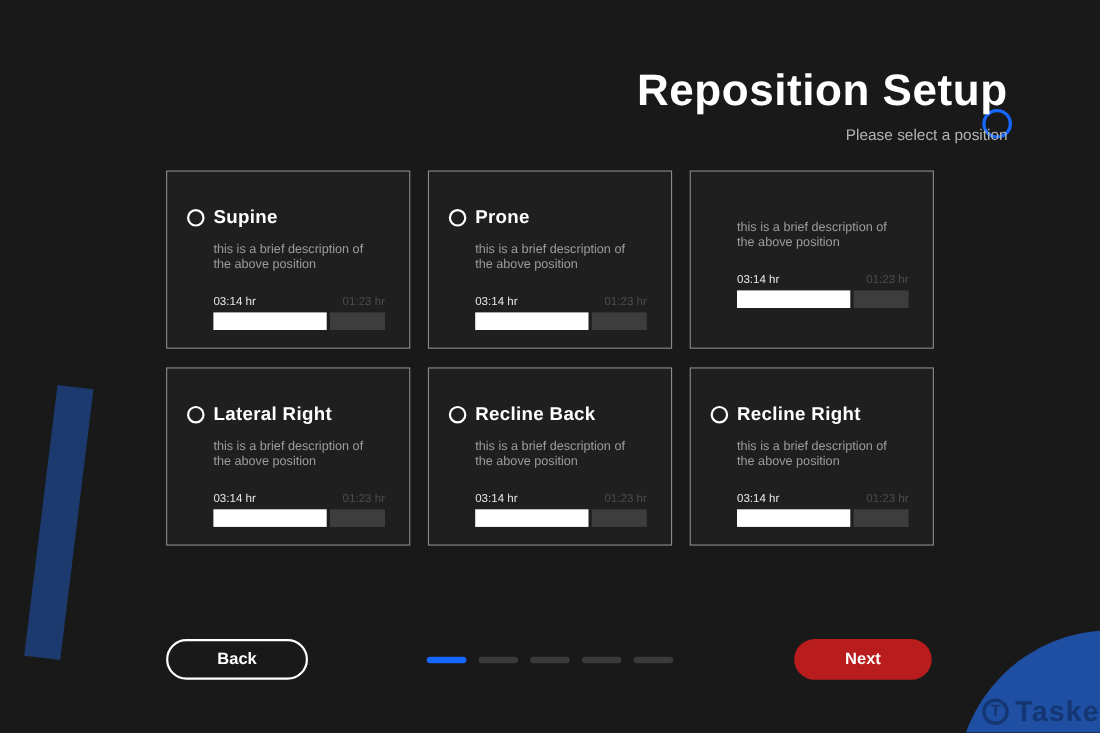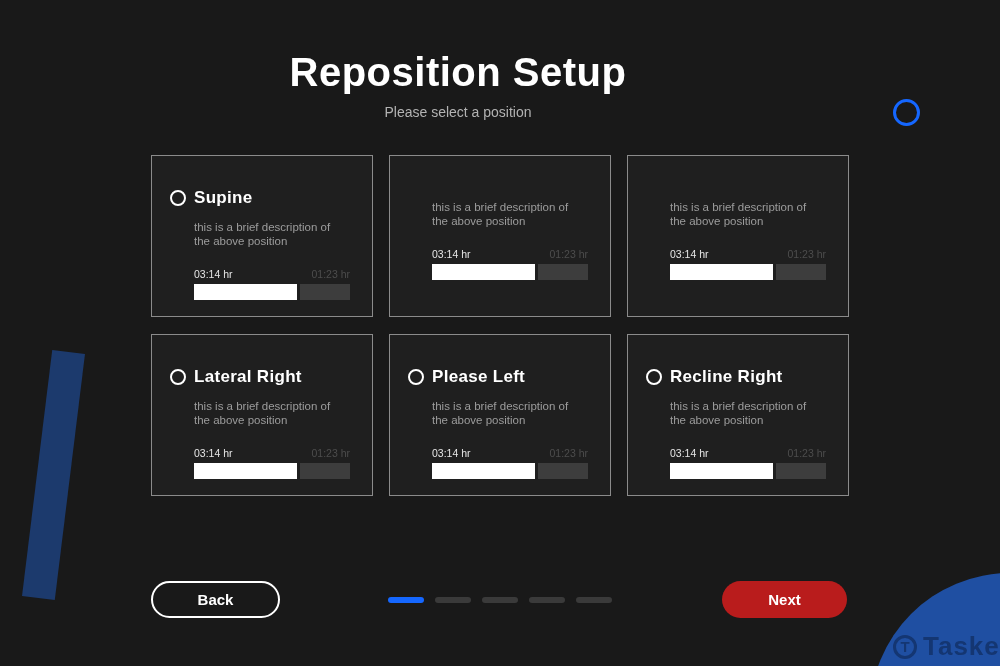--- a/index.html
+++ b/index.html
@@ -41,21 +41,21 @@
     border:3px solid #143672;
     border-radius:50%;
     display:flex; align-items:center; justify-content:center;
     font-weight:bold; font-size:15px;
   }
   .brand-word {
     font-weight:bold; font-size:26px; letter-spacing:1px;
   }
 
   
-  .header { position:absolute; top:50px; left:0; width:916px; text-align:center; }
+  .header { position:absolute; top:60px; left:0; width:916px; text-align:right; }
   .page-title { font-size:40px; font-weight:bold; letter-spacing:0.5px; color:#ffffff; }
   .page-subtitle { margin-top:9px; font-size:14px; color:#b3b3b3; }
 
   
   .grid {
     position:absolute; left:151px; top:155px; width:698px;
     display:grid;
     grid-template-columns:repeat(3, 222px);
     grid-auto-rows:162px;
     column-gap:16px; row-gap:17px;
@@ -155,20 +155,24 @@
         <span class="time-remaining">01:23 hr</span>
       </div>
       <div class="progress">
         <div class="progress-elapsed" style="width: 66%;"></div>
         <div class="progress-remaining"></div>
       </div>
     </div>
   </div>
 
   <div class="card">
+    <div class="card-head">
+      <span class="radio"></span>
+      <span class="card-title">Prone</span>
+    </div>
     <div class="card-body">
       <div class="card-desc">this is a brief description of the above position</div>
       <div class="time-row">
         <span class="time-elapsed">03:14 hr</span>
         <span class="time-remaining">01:23 hr</span>
       </div>
       <div class="progress">
         <div class="progress-elapsed" style="width: 66%;"></div>
         <div class="progress-remaining"></div>
       </div>
@@ -203,21 +207,21 @@
       <div class="progress">
         <div class="progress-elapsed" style="width: 66%;"></div>
         <div class="progress-remaining"></div>
       </div>
     </div>
   </div>
 
   <div class="card">
     <div class="card-head">
       <span class="radio"></span>
-      <span class="card-title">Please Left</span>
+      <span class="card-title">Recline Back</span>
     </div>
     <div class="card-body">
       <div class="card-desc">this is a brief description of the above position</div>
       <div class="time-row">
         <span class="time-elapsed">03:14 hr</span>
         <span class="time-remaining">01:23 hr</span>
       </div>
       <div class="progress">
         <div class="progress-elapsed" style="width: 66%;"></div>
         <div class="progress-remaining"></div>

